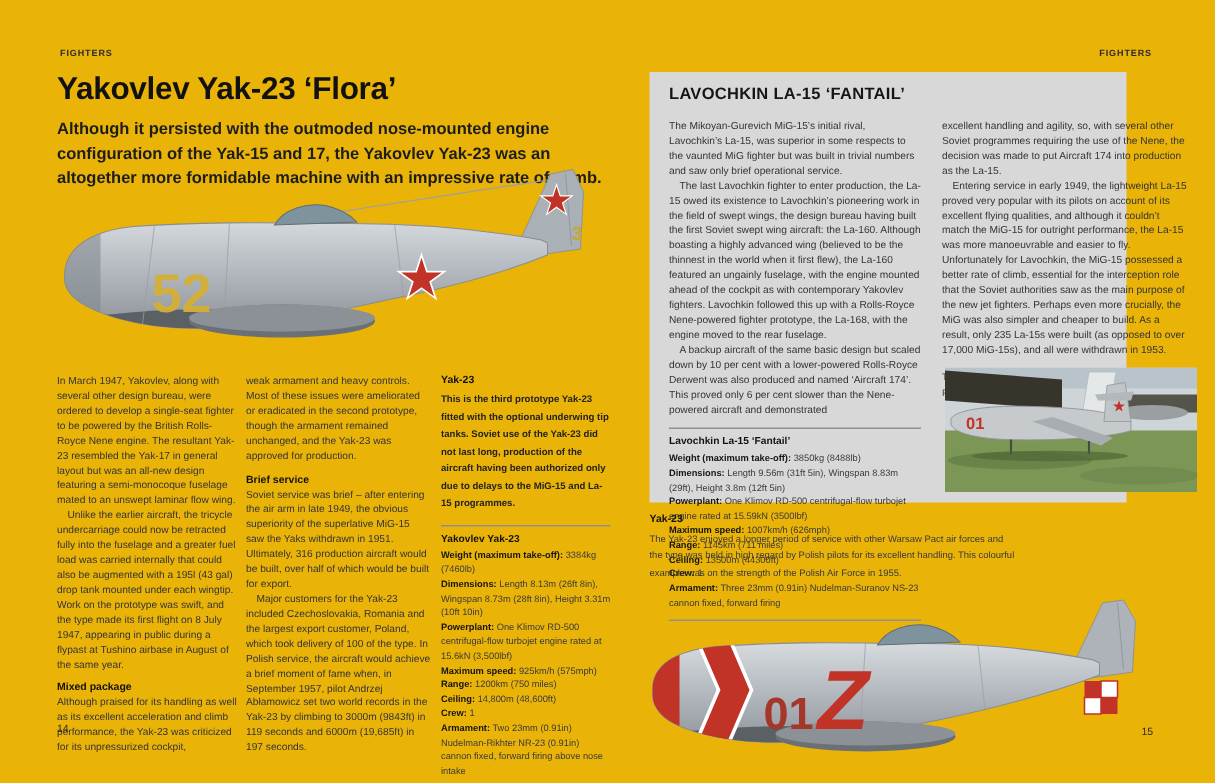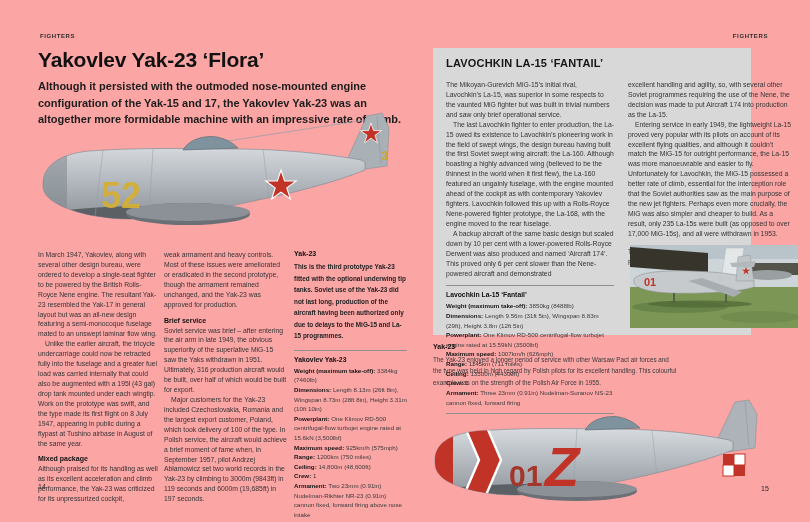--- a/index.html
+++ b/index.html
@@ -1,16 +1,16 @@
 <!DOCTYPE html>
 <html><head>
 <meta charset="utf-8">
 <style>
   html,body{margin:0;padding:0;background:#fff;}
-  #spread{position:relative;width:810px;height:522px;background:#fca5a5;overflow:hidden;
+  #spread{position:relative;width:810px;height:522px;background:#eab308;overflow:hidden;
           font-family:"Liberation Sans", sans-serif;color:#323232;}
   .abs{position:absolute;}
   .eyebrow{font-size:6px;font-weight:bold;letter-spacing:.6px;color:#2b2b2b;}
   .title{font-size:21px;font-weight:bold;color:#111;letter-spacing:-0.2px;}
   .intro{font-size:11px;font-weight:bold;color:#1d1d1d;line-height:1.5;}
   .body-p{font-size:6.8px;line-height:1.46;color:#343434;margin:0 0 0 0;}
   .body-p + .body-p{text-indent:7px;}
   .subhead{font-size:7px;font-weight:bold;color:#111;margin:7px 0 2px 0;}
   .caption-title{font-size:7px;font-weight:bold;color:#111;margin:0 0 4px 0;}
   .caption{font-size:6.4px;font-weight:bold;color:#222;line-height:1.8;}

